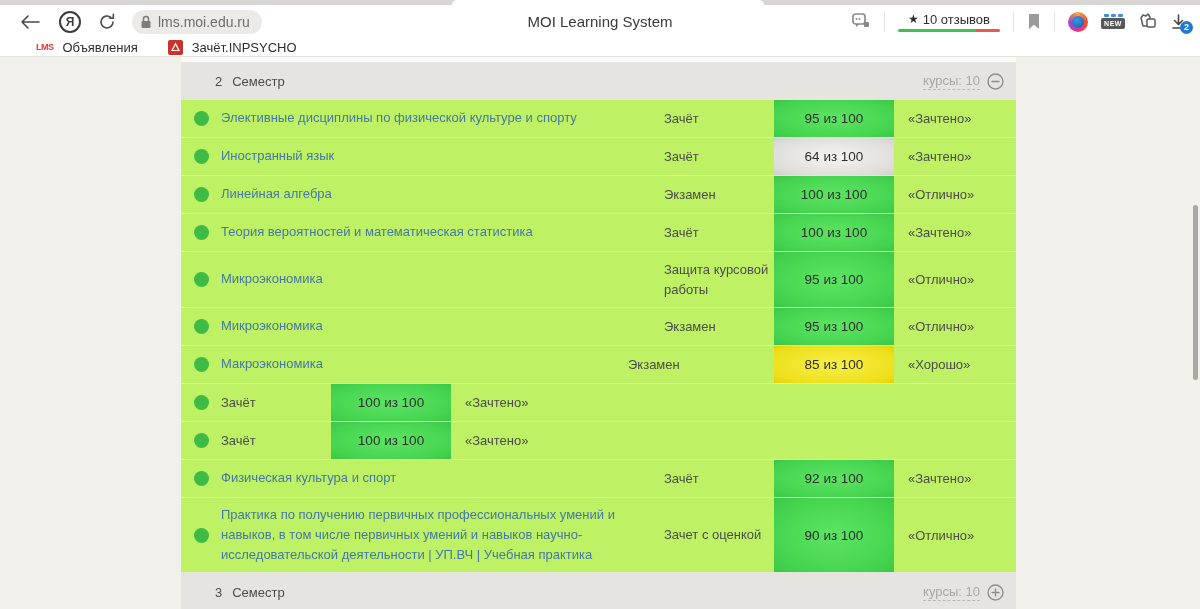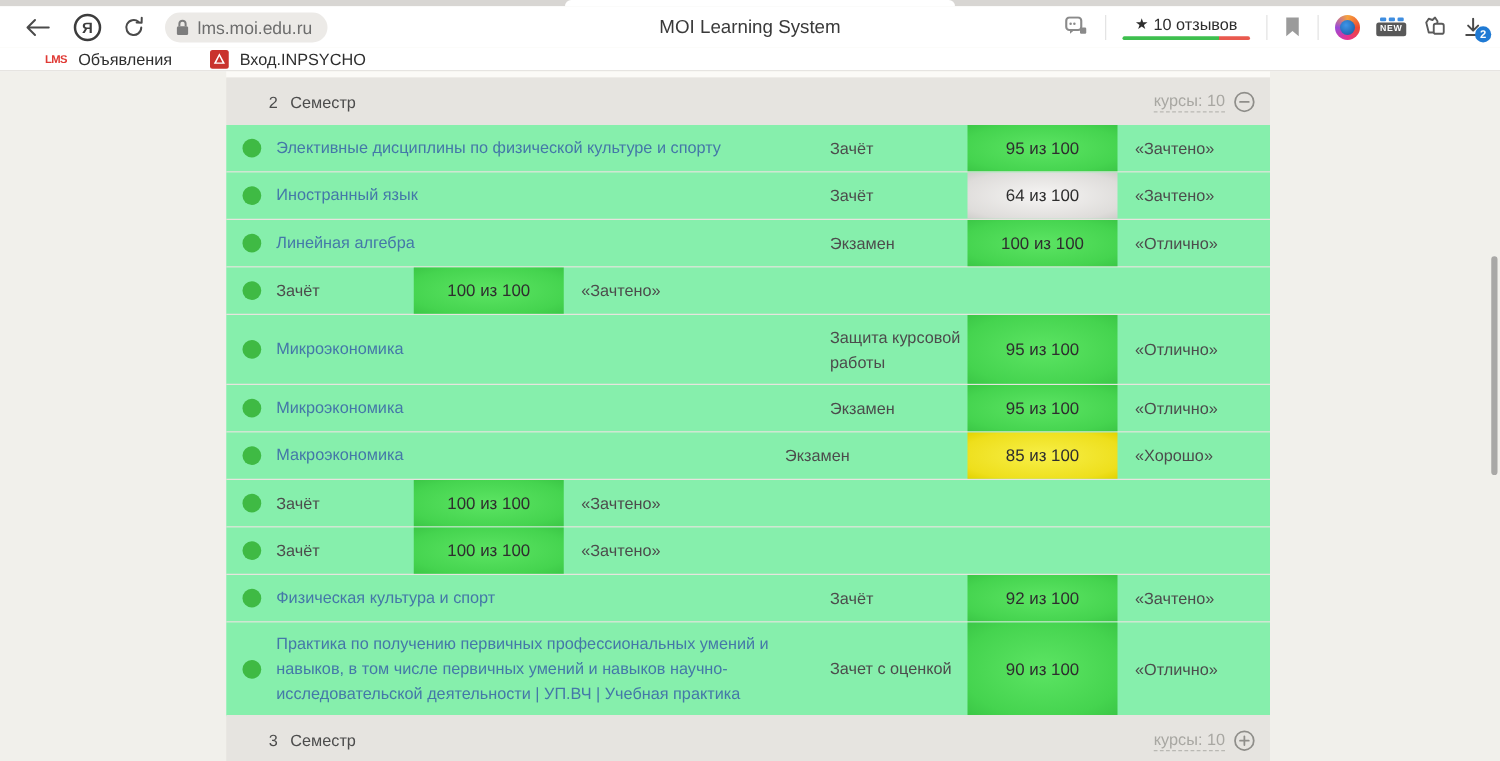--- a/index.html
+++ b/index.html
@@ -78,21 +78,21 @@
     padding: 0 12px 0 34px; font-size: 13px; color: #4c4c4c;
   }
   .sec-num { }
   .sec-name { margin-left: 10px; }
   .sec-right { margin-left: auto; display: flex; align-items: center; gap: 7px; }
   .courses-link { font-size: 13px; color: #a8a7a2; border-bottom: 1px dashed #b9b8b3;
     cursor: pointer; padding-bottom: 1px; }
   .toggle-icon { cursor: pointer; display: flex; }
 
   .rows { background: #f7f6f2; }
-  .row { display: flex; align-items: center; border-bottom: 1px solid #e7e4de; background: #86efac; }
+  .row { display: flex; align-items: center; border-bottom: 1px solid #e7e4de; background: #bef264; }
   .cell-dot { width: 40px; display: flex; justify-content: center; flex-shrink: 0; }
   .dot { width: 15px; height: 15px; border-radius: 50%; background: var(--dot-green); }
   .cell-name { flex: 1; padding-right: 16px; font-size: 13px; color: var(--link-blue);
     line-height: 1.55; cursor: pointer; }
   .cell-type { width: 110px; flex-shrink: 0; font-size: 13px; color: #4c4c4c; line-height: 1.5; }
   .cell-score { width: 120px; flex-shrink: 0; align-self: stretch;
     display: flex; align-items: center; justify-content: center;
     font-size: 13.5px; color: #2e2e2e; text-align: right; }
   .cell-score.green { background: radial-gradient(ellipse at center, #5ce463 0%, var(--badge-green) 75%, #3bc746 100%); }
   .cell-score.gray  { background: radial-gradient(ellipse at center, #f6f5f4 0%, var(--badge-gray) 80%, #cfcecb 100%); }
@@ -196,21 +196,21 @@
   <div class="bm-item">
     <span class="lms-fav">LMS</span>
     <span class="bm-label">Объявления</span>
   </div>
   <div class="bm-item">
     <span class="psy-fav">
       <svg width="11" height="10" viewBox="0 0 11 10">
           <path d="M5.5 0.5 L10 9 H1 z M5.5 3 L8 8 H3 z" fill="#ffffff" fill-rule="evenodd"></path>
         </svg>
     </span>
-    <span class="bm-label">Вход.INPSYCHO</span>
+    <span class="bm-label">Зачёт.INPSYCHO</span>
   </div>
 </div>
 
 <div class="content">
   <div class="panel">
     <div class="panel-top-sliver"></div>
 
     <div class="sec-header">
       <span class="sec-num">2</span>
       <span class="sec-name">Семестр</span>
@@ -253,20 +253,21 @@
     <span class="cell-name row-name">Линейная алгебра</span>
     <span class="cell-type row-type">Экзамен</span>
     <span class="cell-score row-score green">100 из 100</span>
     <span class="cell-grade row-grade">«Отлично»</span>
   </div>
 
   <div class="row h38">
     <span class="cell-dot">
       <span class="dot"></span>
     </span>
+    <span class="cell-name row-name">Теория вероятностей и математическая статистика</span>
     <span class="cell-type row-type">Зачёт</span>
     <span class="cell-score row-score green">100 из 100</span>
     <span class="cell-grade row-grade">«Зачтено»</span>
   </div>
 
   <div class="row h56">
     <span class="cell-dot">
       <span class="dot"></span>
     </span>
     <span class="cell-name row-name">Микроэкономика</span>

